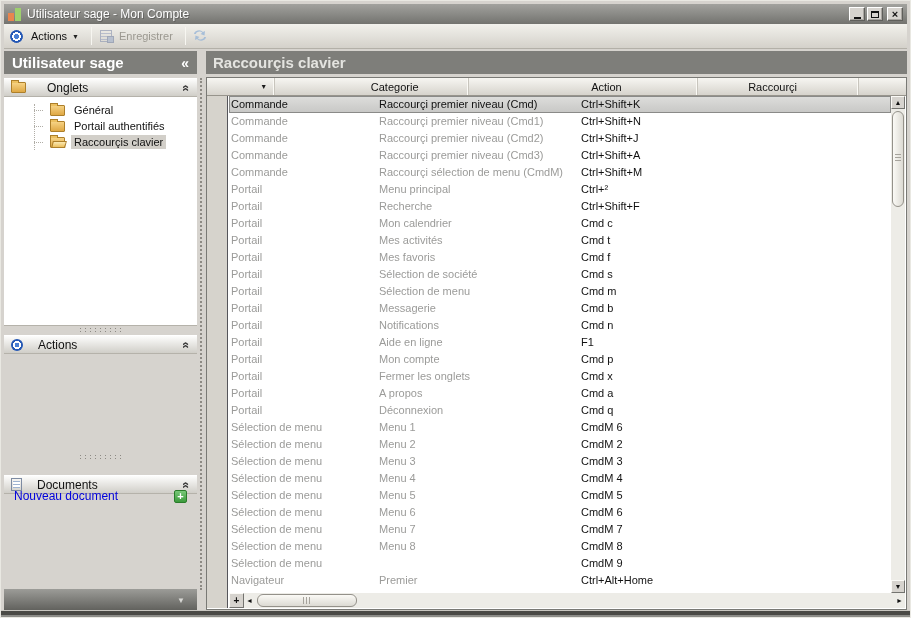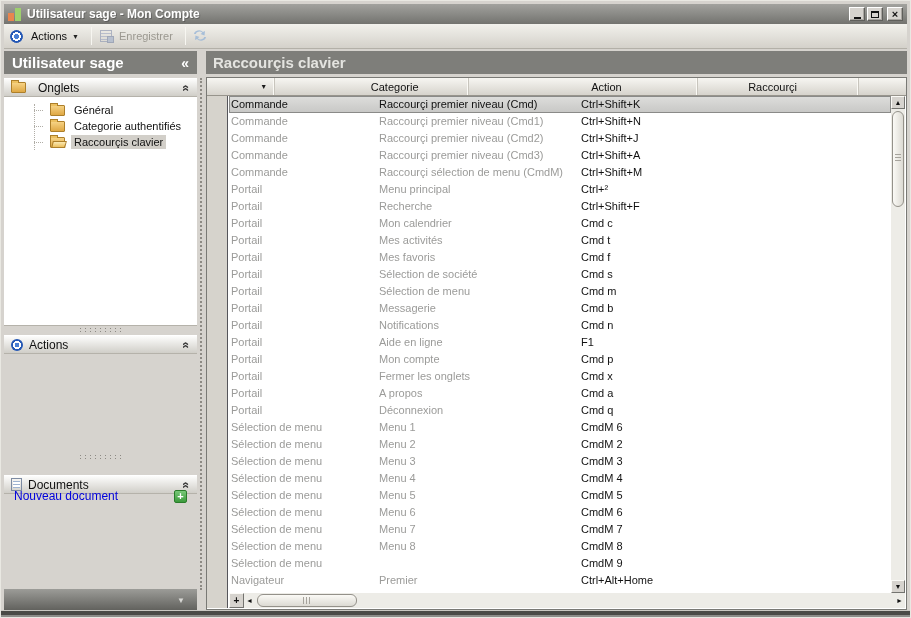--- a/index.html
+++ b/index.html
@@ -10,21 +10,21 @@
   .frame { position:absolute; inset:0; background:#d6d3ce; border:1px solid #e9e8e2; }
   .bottom-frame { position:absolute; left:0; right:0; bottom:0; height:7px;
     background:linear-gradient(#c9c7c1 0 1px, #4a4a46 1px 5px, #8c8c88 5px 100%); }
 
   
   .titlebar { position:absolute; left:3px; top:3px; right:3px; height:20px;
     background:linear-gradient(#a2a29e,#73736f); display:flex; align-items:center; padding:0 4px; }
   .app-icon { width:14px; height:14px; display:flex; align-items:flex-end; gap:1px; margin-right:5px; }
   .app-icon .bar-o { width:6px; height:8px; background:#e8854e; }
   .app-icon .bar-g { width:6px; height:13px; background:#9ed06e; }
-  .title-text { color:#ffffff; font-weight:bold; font-size:12px; text-shadow:1px 1px 0 rgba(60,60,60,.45); flex:1; }
+  .title-text { color:#ffffff; font-weight:normal; font-size:12px; text-shadow:1px 1px 0 rgba(60,60,60,.45); flex:1; }
   .win-btns { display:flex; gap:2px; }
   .win-btn { width:16px; height:14px; background:#d6d3ce; border:1px solid;
     border-color:#ffffff #5f5f5b #5f5f5b #ffffff; box-shadow:inset -1px -1px 0 #a8a5a0;
     display:flex; align-items:center; justify-content:center; font-size:9px; font-weight:bold; color:#111; line-height:1; }
   .win-btn .min-glyph { width:7px; height:2px; background:#111; margin-top:7px; }
   .win-btn .max-glyph { width:8px; height:7px; border:1px solid #111; border-top-width:2px; }
   .win-btn.close { margin-left:2px; font-size:11px; }
 
   
   .toolbar { position:absolute; left:3px; top:23px; right:3px; height:25px;
@@ -46,21 +46,21 @@
   .side-title { position:absolute; left:3px; top:50px; width:193px; height:23px; background:#7e7e7a;
     color:#ffffff; font-weight:bold; font-size:15px; display:flex; align-items:center; padding:0 8px; }
   .side-title .collapse { margin-left:auto; font-weight:bold; font-size:14px; cursor:default; }
   .main-title { position:absolute; left:205px; top:50px; right:3px; height:23px; background:#7e7e7a;
     color:#e4e4e0; font-weight:bold; font-size:15px; display:flex; align-items:center; padding:0 7px; }
 
   
   .sidebar { position:absolute; left:3px; top:48px; width:193px; height:563px; }
   .panel-header { position:absolute; left:0; width:193px; height:19px;
     background:linear-gradient(#fdfdfc,#d0cec8); border-top:1px solid #ffffff; border-bottom:1px solid #b5b2aa;
-    display:flex; align-items:center; padding:0 7px; gap:6px; font-size:12px; color:#111; cursor:default;justify-content:center; }
+    display:flex; align-items:center; padding:0 7px; gap:15px; font-size:12px; color:#111; cursor:default;justify-content:center; }
   .panel-header .chev { margin-left:auto; display:inline-block; transform:rotate(90deg); font-weight:bold; color:#3a3a3a; font-size:12px; }
   .ph-onglets { top:29px; } .ph-actions { top:286px; } .ph-docs { top:426px; }
   .tree-body { position:absolute; left:0; top:48px; width:193px; height:229px; background:#ffffff; border-bottom:1px solid #b5b2aa; padding-top:5px; }
   .tree-item { display:flex; align-items:center; height:16px; padding-left:46px; position:relative; cursor:default; }
   .tree-item::before { content:""; position:absolute; left:30px; top:8px; width:9px; border-top:1px dotted #b0ada6; }
   .tree-rail { position:absolute; left:30px; top:7px; height:46px; border-left:1px dotted #b0ada6; }
   .folder { width:15px; height:11px; background:linear-gradient(#f6d284,#dfa844); border:1px solid #ad7f2a; border-radius:1px; position:relative; flex:0 0 auto; margin-right:6px; }
   .folder::before { content:""; position:absolute; top:-3px; left:-1px; width:6px; height:2px; background:#ecc express060; background:#ecc060; border:1px solid #ad7f2a; border-bottom:none; }
   .folder.open::after { content:""; position:absolute; left:1px; right:-2px; top:3px; bottom:-1px; background:linear-gradient(#fbeab4,#ecbf5e); border:1px solid #ad7f2a; transform:skewX(-14deg); }
   .tree-label { color:#111; padding:1px 3px; white-space:nowrap; }
@@ -177,21 +177,21 @@
       <span class="chev">«</span>
     </div>
     <div class="tree-body">
       <span class="tree-rail"></span>
     <div class="tree-item">
           <span class="folder"></span>
           <span class="tree-label">Général</span>
         </div>
         <div class="tree-item">
           <span class="folder"></span>
-          <span class="tree-label">Categorie authentifiés</span>
+          <span class="tree-label">Portail authentifiés</span>
         </div>
         <div class="tree-item">
           <span class="folder open"></span>
           <span class="tree-label selected">Raccourçis clavier</span>
         </div>
       </div>
 
     <div class="splitter sp1">
         <span class="grip"></span>
       </div>

